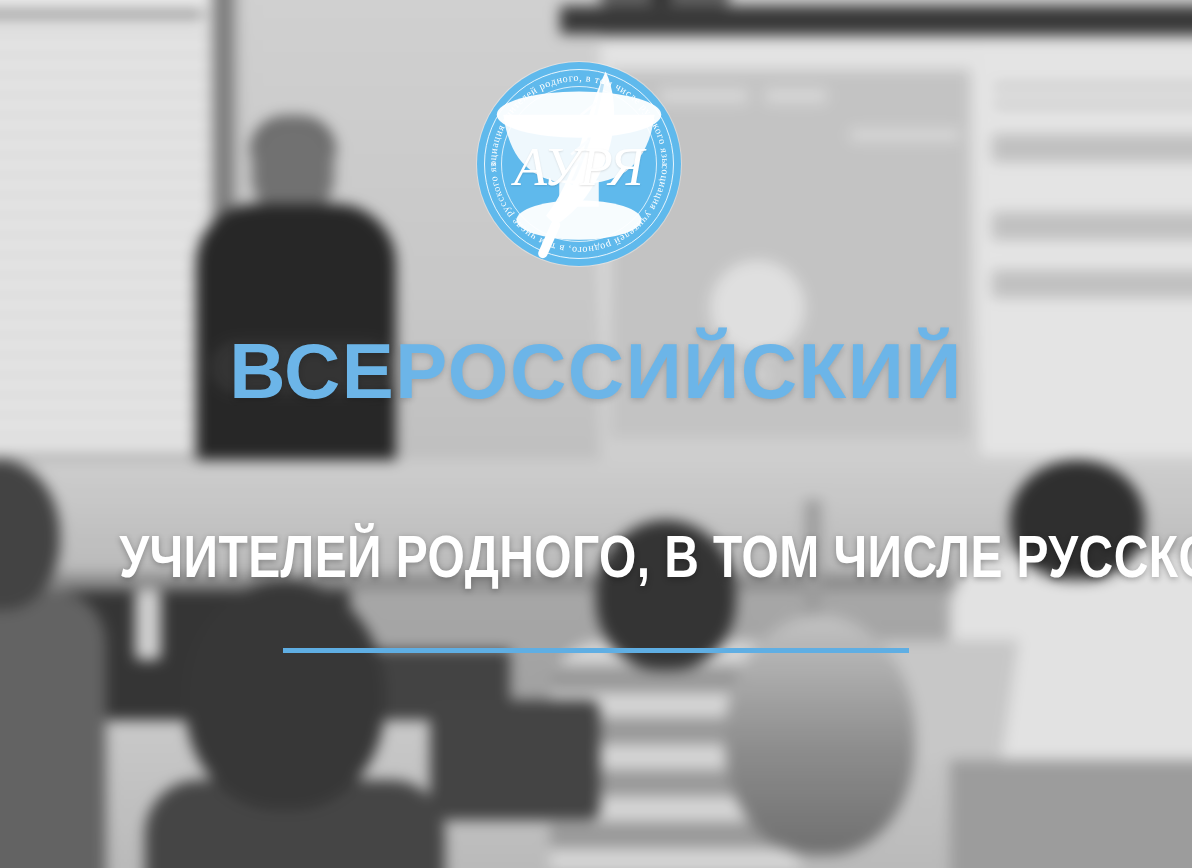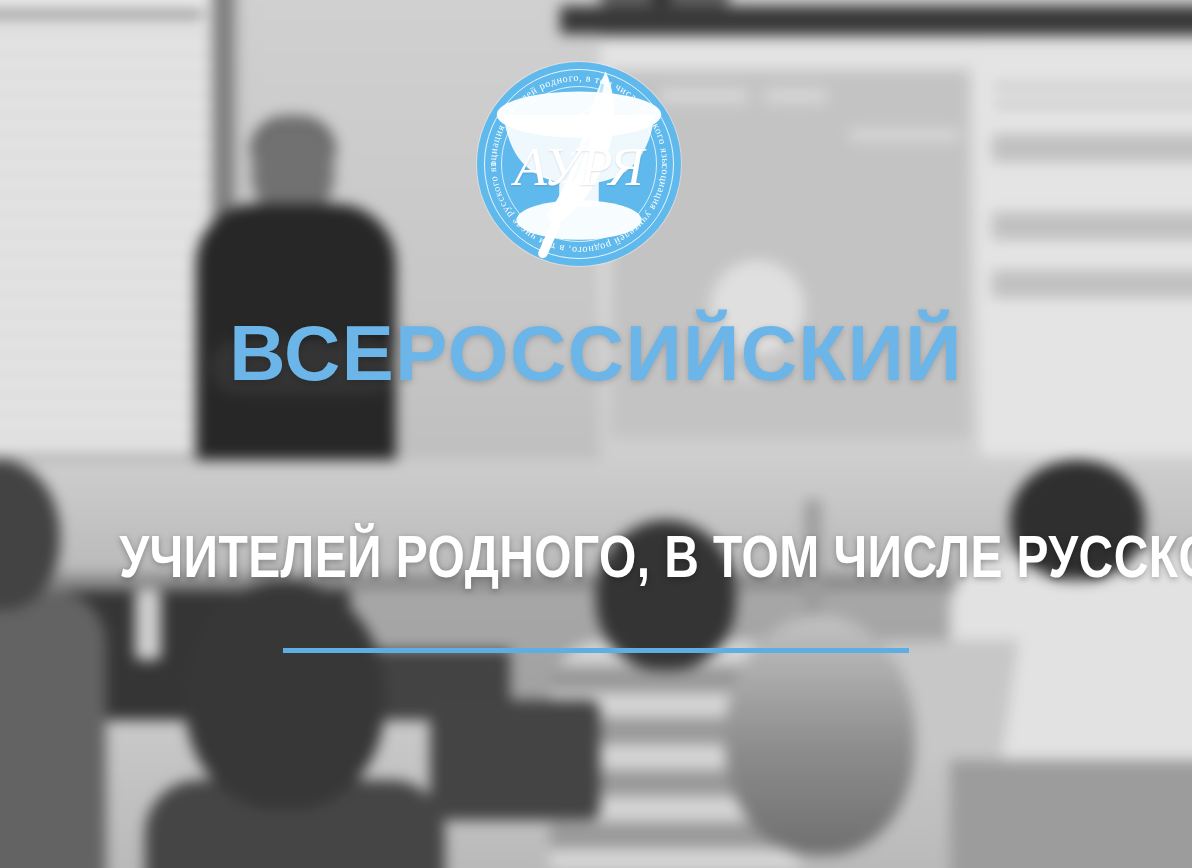--- a/index.html
+++ b/index.html
@@ -254,21 +254,21 @@
     left: 0; right: 0;
     text-align: center;
     color: #6CB5E8;
     font-family: "Liberation Sans", sans-serif;
     font-weight: bold;
     font-size: 78px;
     letter-spacing: 1.5px;
     line-height: 1.02;
     text-shadow: 0 2px 6px rgba(0,0,0,.18);
   }
-  .title-1 { top: 314px; }
+  .title-1 { top: 332px; }
   .title-2 { top: 424px; }
 
   .subtitle {
     position: absolute;
     left: 0; right: 0; top: 527px;
     text-align: center;
     color: #ffffff;
     font-family: "Liberation Sans Narrow", "Liberation Sans", sans-serif;
     font-weight: bold;
     font-size: 60px;

